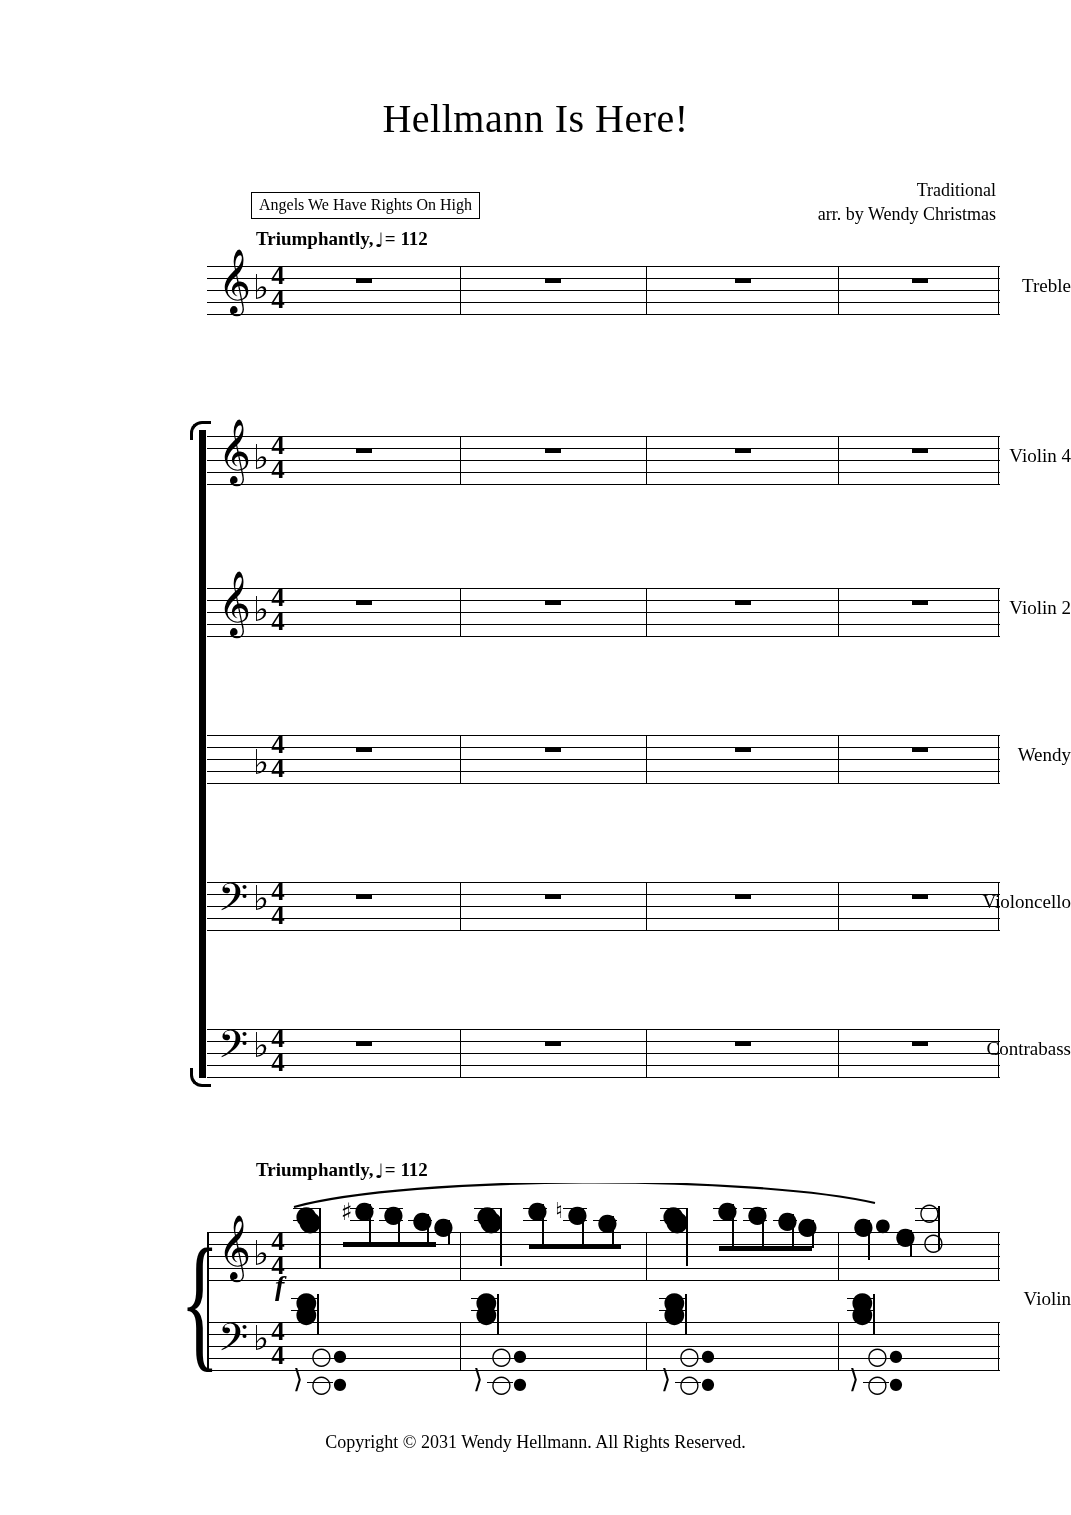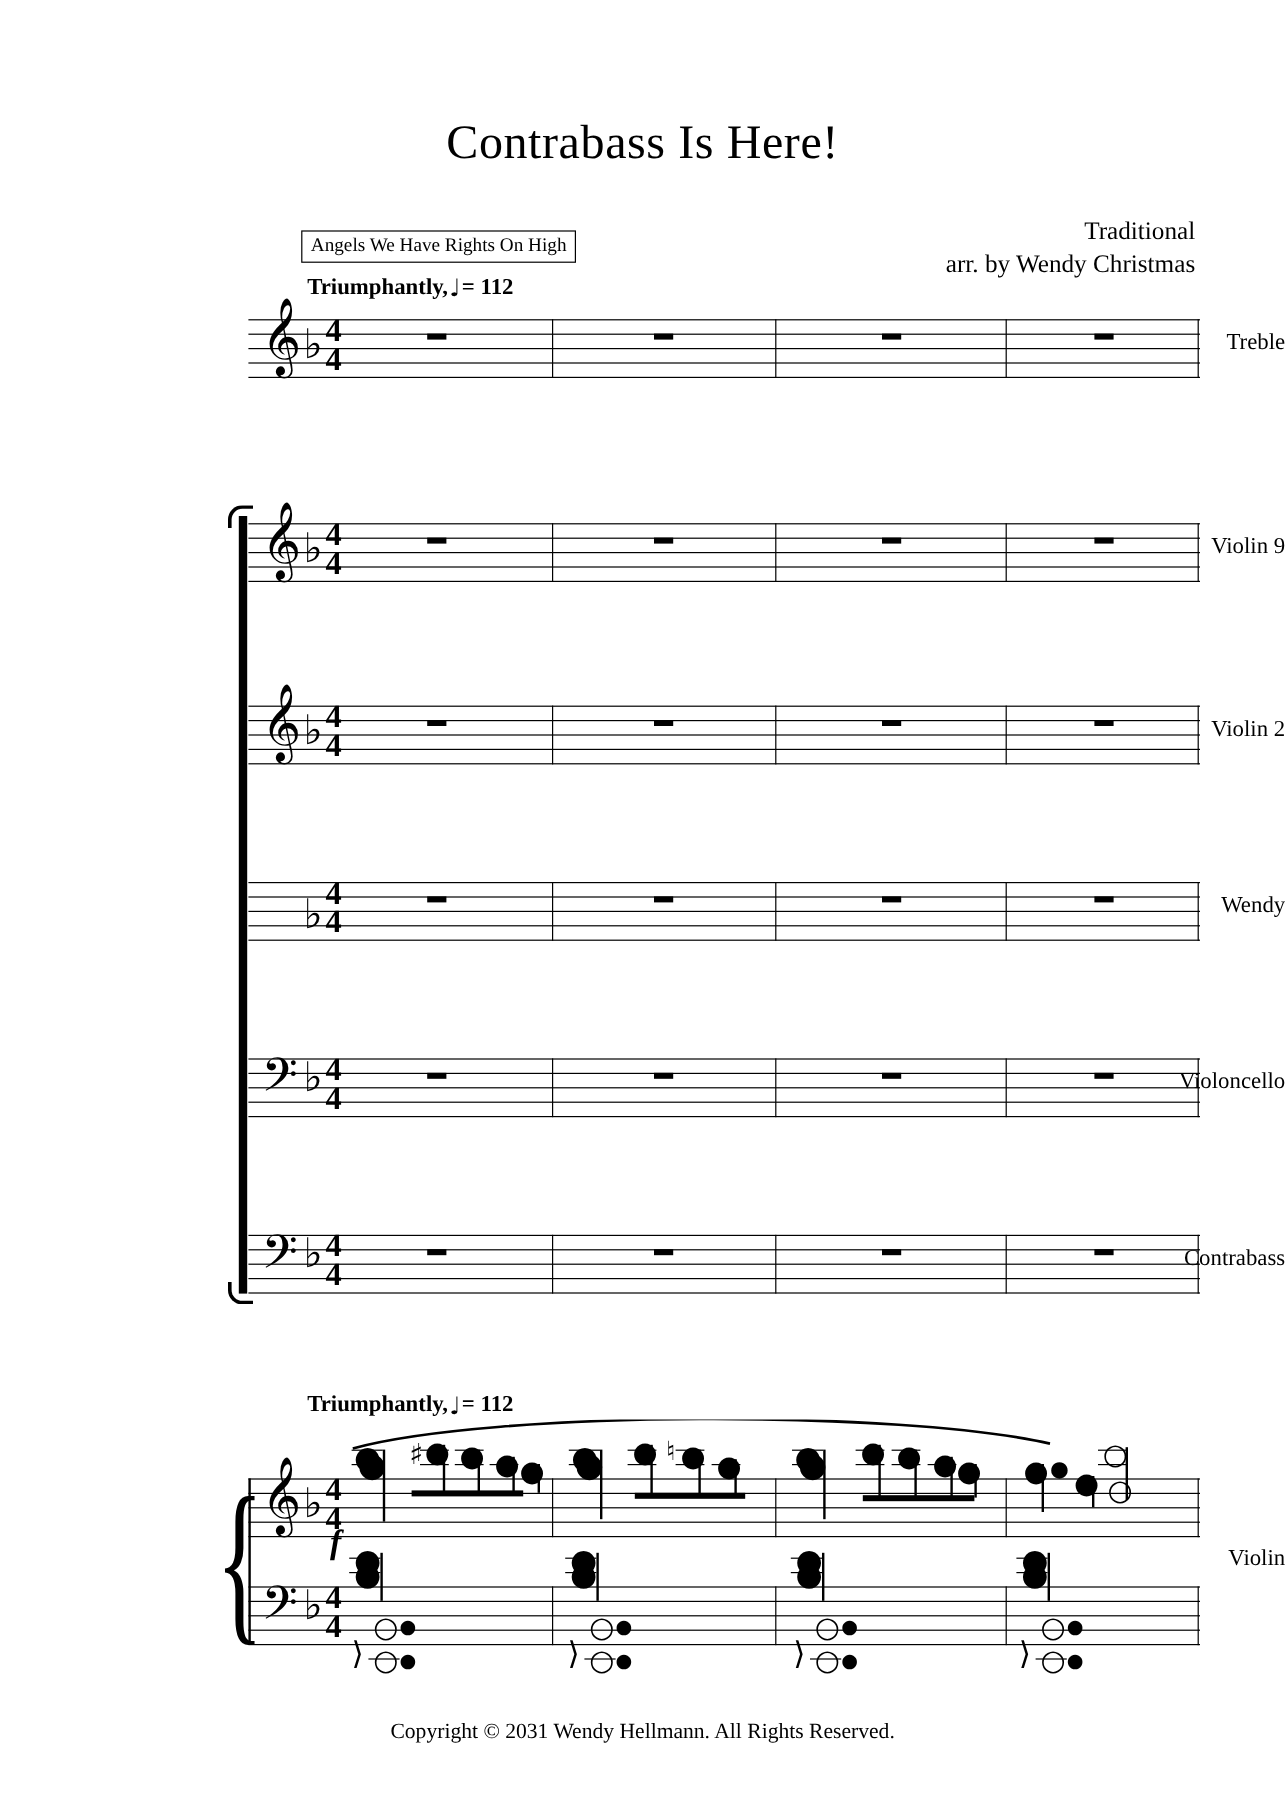--- a/index.html
+++ b/index.html
@@ -37,21 +37,21 @@
     left: 0;
     width: 1071px;
     text-align: center;
     font-size: 20px;
   }
   .composer {
     position: absolute;
     top: 178px;
     right: 75px;
     text-align: right;
-    font-size: 21px;
+    font-size: 18px;
     line-height: 1.35;
   }
   .rehearsal-mark {
     position: absolute;
     top: 192px;
     left: 251px;
     border: 1.3px solid #000;
     padding: 3px 7px 4px 7px;
     font-size: 16px;
     background: #fff;
@@ -273,21 +273,21 @@
     width: 1071px;
     text-align: center;
     font-size: 18px;
   }
 </style>
 </head>
 <body>
 
 <div class="page">
 
-  <div class="title">Contrabass Is Here!</div>
+  <div class="title">Hellmann Is Here!</div>
 
   <div class="composer">
     <div>Traditional</div>
     <div>arr. by Wendy Christmas</div>
   </div>
 
   <div class="rehearsal-mark">Angels We Have Rights On High</div>
 
   <div class="tempo-top">
     <span>Triumphantly,</span><span class="tempo-note">♩</span><span>= 112</span>
@@ -313,21 +313,21 @@
     <div class="barline b3"></div>
     <div class="barline end-left"></div>
   </div>
 
   <div class="string-bracket">
     <div class="bar"></div>
     <div class="tipTop"></div>
     <div class="tipBot"></div>
   </div>
 
-  <div class="instr-label" style="top:445px;">Violin 9</div>
+  <div class="instr-label" style="top:445px;">Violin 4</div>
   <div class="staff" style="top:436px;">
     <div class="line"></div>
     <div class="line"></div>
     <div class="line"></div>
     <div class="line"></div>
     <div class="line"></div>
     <div class="clef clef-treble">𝄞</div>
     <div class="keysig" style="left:46px; top:4px;">♭</div>
     <div class="timesig" style="left:60px; top:-2px;">4</div>
     <div class="timesig" style="left:60px; top:22px;">4</div>

